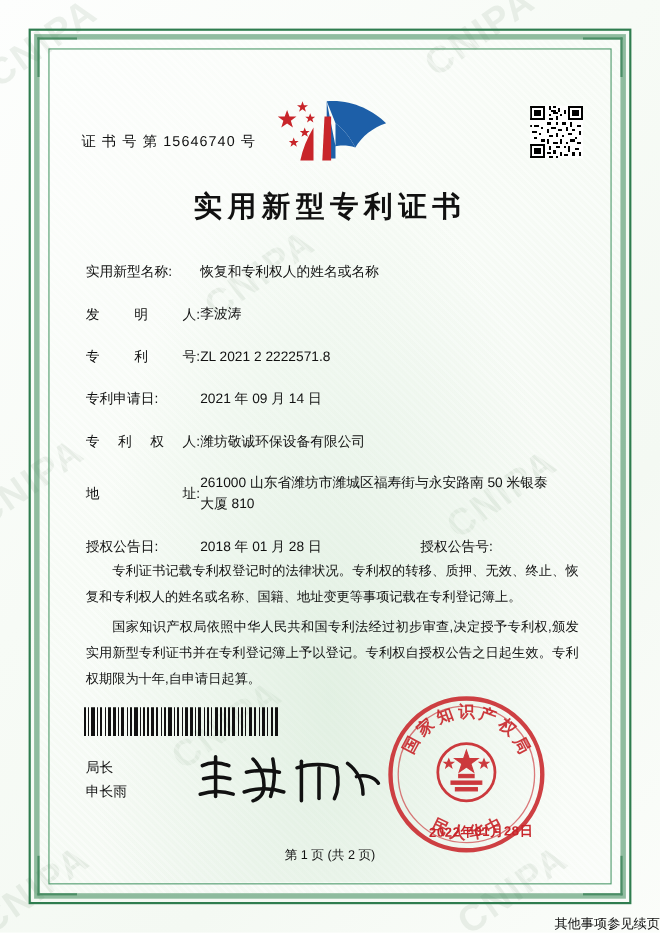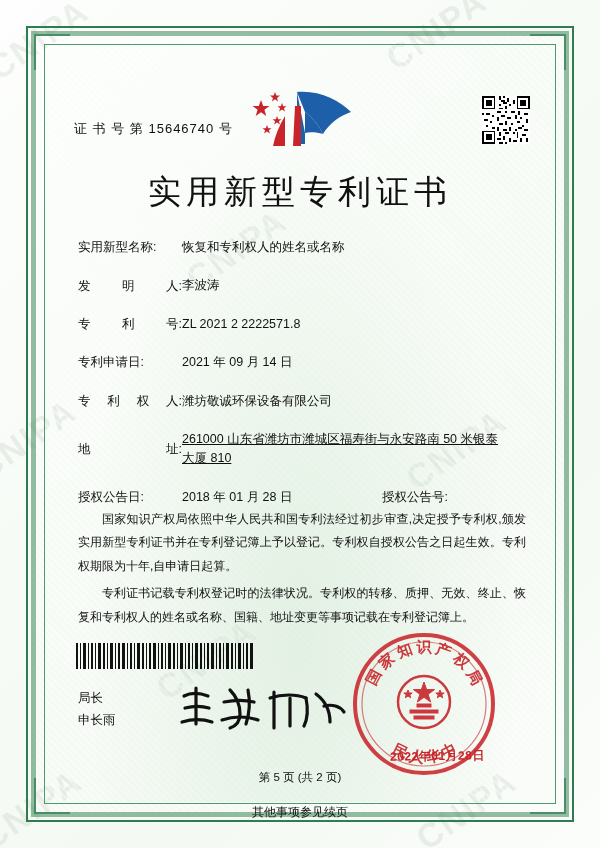--- a/index.html
+++ b/index.html
@@ -116,22 +116,22 @@
     width: 130px;
     height: 66px;
   }
 
   .title {
     position: absolute;
     left: 0; right: 0;
     top: 112px;
     text-align: center;
     font-family: "DejaVu Serif", "Liberation Serif", serif;
-    font-size: 33px;
-    font-weight: normal;
+    font-size: 26px;
+    font-weight: bold;
     letter-spacing: 5px;
     color: #111;
   }
 
   .fields {
     position: absolute;
     left: 18px;
     top: 180px;
     width: 450px;
     font-size: 12.5px;
@@ -228,22 +228,22 @@
     left: 0; right: 0;
     top: 712px;
     text-align: center;
     font-size: 11.5px;
     color: #111;
   }
 
   .footnote {
     position: absolute;
     left: 0; right: 0;
-    top: 804px;
-    text-align: center;
+    top: 832px;
+    text-align: right;
     font-size: 12px;
     color: #111;
   }
 </style>
 </head>
 <body>
 
 <div class="page">
 
   <div class="watermark wm1">CNIPA</div>
@@ -398,35 +398,35 @@
           <span>人:</span>
         </div>
         <div class="field-value" style="white-space: pre-line;">潍坊敬诚环保设备有限公司</div>
       </div>
 
       <div class="field-row">
         <div class="field-label spread">
           <span>地</span>
           <span>址:</span>
         </div>
-        <div class="field-value" style="white-space: pre-line; text-decoration: underline;">261000 山东省潍坊市潍城区福寿街与永安路南 50 米银泰
+        <div class="field-value" style="white-space: pre-line;">261000 山东省潍坊市潍城区福寿街与永安路南 50 米银泰
 大厦 810</div>
       </div>
 
       <div class="field-row two-col">
         <div class="field-label">授权公告日:</div>
         <div class="field-value">2018 年 01 月 28 日</div>
         <div class="field-label2">授权公告号:</div>
       </div>
 
     </div>
 
     <div class="paragraphs">
+      <p>专利证书记载专利权登记时的法律状况。专利权的转移、质押、无效、终止、恢复和专利权人的姓名或名称、国籍、地址变更等事项记载在专利登记簿上。</p>
       <p>国家知识产权局依照中华人民共和国专利法经过初步审查,决定授予专利权,颁发实用新型专利证书并在专利登记簿上予以登记。专利权自授权公告之日起生效。专利权期限为十年,自申请日起算。</p>
-      <p>专利证书记载专利权登记时的法律状况。专利权的转移、质押、无效、终止、恢复和专利权人的姓名或名称、国籍、地址变更等事项记载在专利登记簿上。</p>
     </div>
 
     <div class="barcode">
       <svg width="180" height="26" shape-rendering="crispEdges">
         <g fill="#111">
           <rect x="0" y="0" width="2" height="26"></rect>
             <rect x="4" y="0" width="1" height="26"></rect>
           <rect x="7" y="0" width="3" height="26"></rect>
             <rect x="12" y="0" width="1" height="26"></rect>
           <rect x="15" y="0" width="2" height="26"></rect>
@@ -525,17 +525,17 @@
           <polygon points="58,60 59.2,63 62.2,63 59.8,64.8 60.7,67.8 58,66 55.3,67.8 56.2,64.8 53.8,63 56.8,63"></polygon>
           <polygon points="90,60 91.2,63 94.2,63 91.8,64.8 92.7,67.8 90,66 87.3,67.8 88.2,64.8 85.8,63 88.8,63"></polygon>
           <rect x="60" y="80" width="28" height="3"></rect>
           <rect x="64" y="86" width="20" height="3"></rect>
           <rect x="67" y="74" width="14" height="3"></rect>
         </g>
       </svg>
     </div>
     <div class="seal-date">2022年01月28日</div>
 
-    <div class="page-no">第 5 页 (共 2 页)</div>
+    <div class="page-no">第 1 页 (共 2 页)</div>
   </div>
 
   <div class="footnote">其他事项参见续页</div>
 </div>
 
 </body></html>

